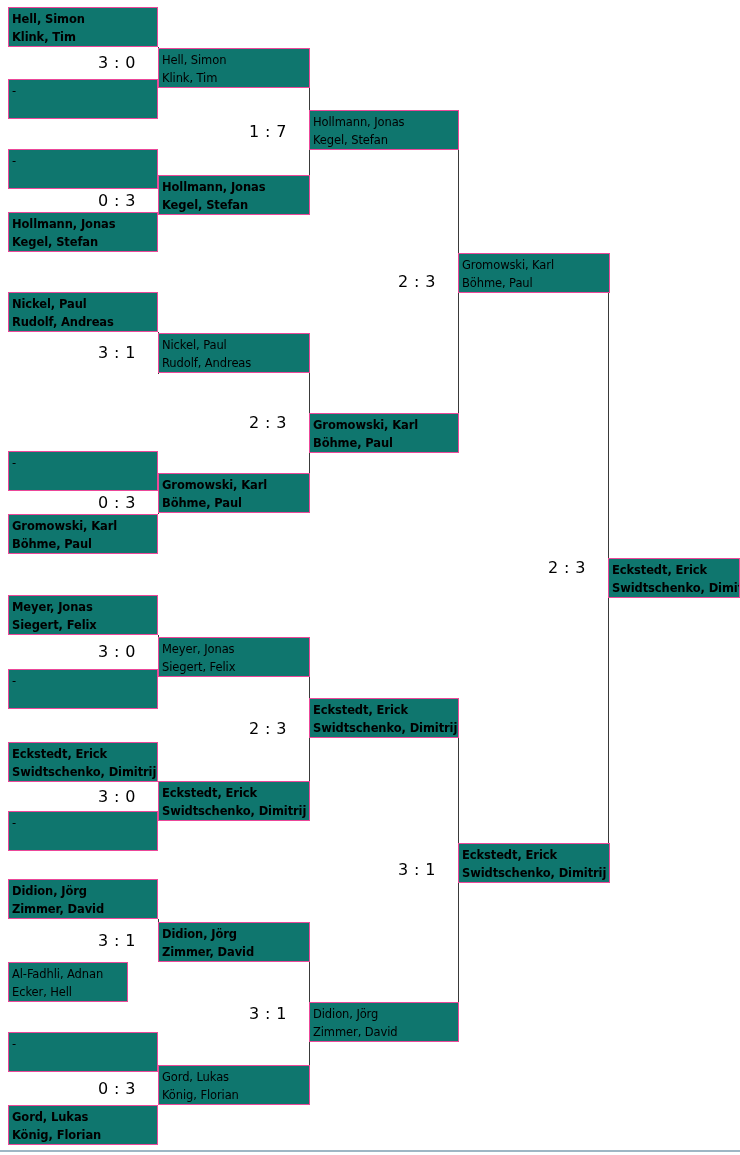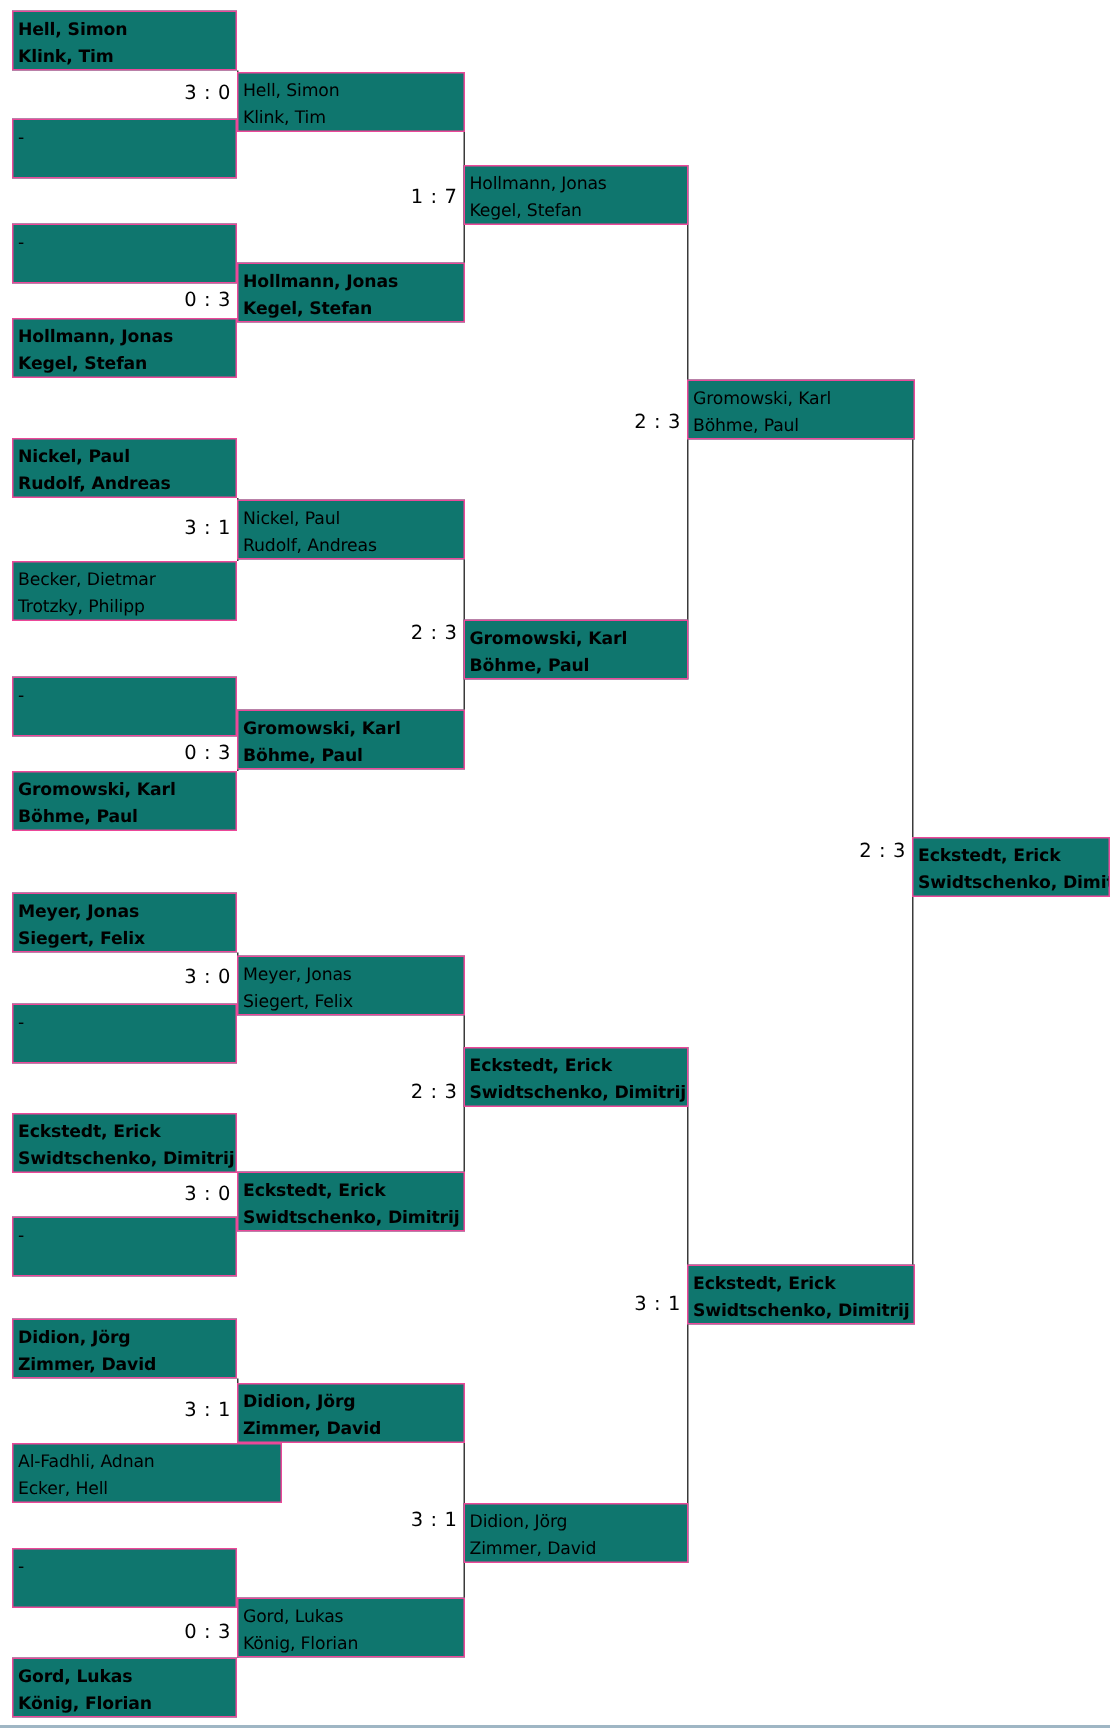--- a/index.html
+++ b/index.html
@@ -35,24 +35,23 @@
     color: #000000;
     white-space: nowrap;
     letter-spacing: -0.1px;
   }
   .team-box.win .ln { font-weight: bold; }
   .team-box.lose .ln { font-weight: normal; }
 
   .score {
     position: absolute;
     box-sizing: border-box;
-    font-size: 13px;
+    font-size: 16px;
     line-height: 14px;
     color: #000000;
-    text-align: right;
     white-space: nowrap;
     letter-spacing: 0.4px;
   }
 
   .conn {
     position: absolute;
     background: #3a3a3a;
   }
   .conn.v { width: 1px; }
 
@@ -85,24 +84,20 @@
     <div class="team-box win" style="left: 8px; top: 212px; width: 150px; height: 40px;">
       <span class="ln">Hollmann, Jonas</span>
       <span class="ln">Kegel, Stefan</span>
     </div>
     <div class="score" style="left: 98px; top: 193.5px; width: 56px;">0 : 3</div>
     <div class="conn v" style="left: 158px; top: 189px; height: 23px;"></div>
     <div class="team-box win" style="left: 8px; top: 292px; width: 150px; height: 40px;">
       <span class="ln">Nickel, Paul</span>
       <span class="ln">Rudolf, Andreas</span>
     </div>
-    <div class="team-box lose" style="left: 8px; top: 374px; width: 150px; height: 40px;">
-      <span class="ln">Becker, Dietmar</span>
-      <span class="ln">Trotzky, Philipp</span>
-    </div>
     <div class="score" style="left: 98px; top: 346px; width: 56px;">3 : 1</div>
     <div class="conn v" style="left: 158px; top: 332px; height: 42px;"></div>
     <div class="team-box lose" style="left: 8px; top: 451px; width: 150px; height: 40px;">
       <span class="ln">-</span>
       <span class="ln"></span>
     </div>
     <div class="team-box win" style="left: 8px; top: 514px; width: 150px; height: 40px;">
       <span class="ln">Gromowski, Karl</span>
       <span class="ln">Böhme, Paul</span>
     </div>
@@ -125,21 +120,21 @@
     <div class="team-box lose" style="left: 8px; top: 811px; width: 150px; height: 40px;">
       <span class="ln">-</span>
       <span class="ln"></span>
     </div>
     <div class="score" style="left: 98px; top: 789.5px; width: 56px;">3 : 0</div>
     <div class="conn v" style="left: 158px; top: 782px; height: 29px;"></div>
     <div class="team-box win" style="left: 8px; top: 879px; width: 150px; height: 40px;">
       <span class="ln">Didion, Jörg</span>
       <span class="ln">Zimmer, David</span>
     </div>
-    <div class="team-box lose" style="left: 8px; top: 962px; width: 180px; height: 40px;">
+    <div class="team-box lose" style="left: 8px; top: 962px; width: 120px; height: 40px;">
       <span class="ln">Al-Fadhli, Adnan</span>
       <span class="ln">Ecker, Hell</span>
     </div>
     <div class="score" style="left: 98px; top: 933.5px; width: 56px;">3 : 1</div>
     <div class="conn v" style="left: 158px; top: 919px; height: 43px;"></div>
     <div class="team-box lose" style="left: 8px; top: 1032px; width: 150px; height: 40px;">
       <span class="ln">-</span>
       <span class="ln"></span>
     </div>
     <div class="team-box win" style="left: 8px; top: 1105px; width: 150px; height: 40px;">

